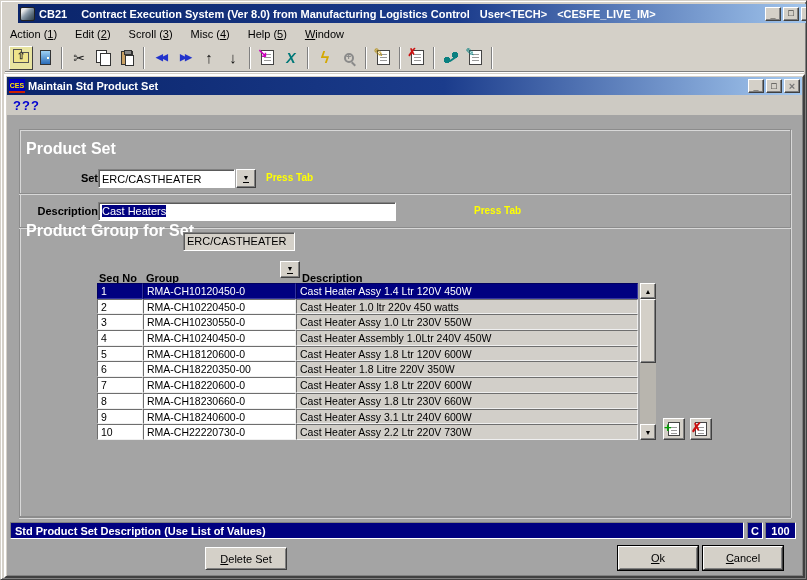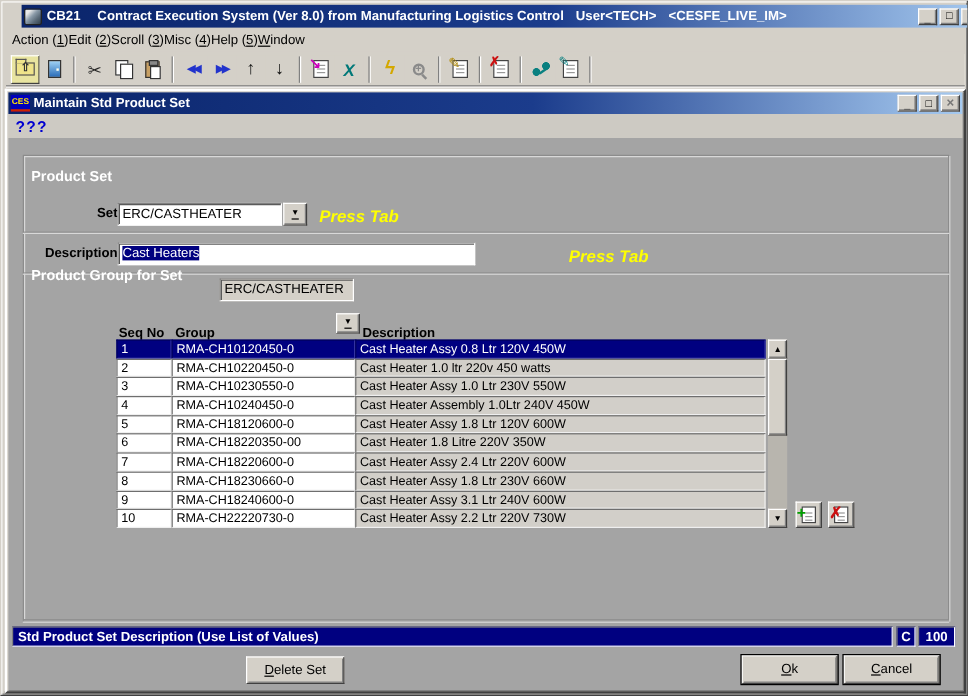--- a/index.html
+++ b/index.html
@@ -21,21 +21,21 @@
   .wbtn { width:16px; height:14px; background:#d4d0c8; border:1px solid;
           border-color:#fff #404040 #404040 #fff; box-shadow:inset -1px -1px 0 #808080;
           font-size:9px; font-weight:bold; color:#000; display:flex; align-items:flex-end;
           justify-content:center; line-height:9px; padding:0; cursor:default; }
   .wbtn.max, .wbtn.close { align-items:center; }
   .wbtn.close { font-size:11px; }
   .wbtn.ghost { color:#777; }
 
   
   .menubar { position:absolute; left:4px; top:23px; width:799px; height:19px;
-             display:flex; align-items:center; padding-left:5px;
+             display:flex; align-items:center; gap:18px; padding-left:5px;
              font-size:11px; color:#000; background:#d4d0c8; }
   .menu-item { white-space:nowrap; }
 
   
   .toolbar { position:absolute; left:4px; top:43px; width:799px; height:28px;
              display:flex; align-items:center; padding-left:4px; background:#d4d0c8;
              border-bottom:1px solid #808080; box-shadow:0 1px 0 #fff; }
   .tool { width:24px; height:24px; background:#d4d0c8; border:none; display:flex;
           align-items:center; justify-content:center; position:relative; padding:0; }
   .tool:first-child { border:1px solid; border-color:#fff #404040 #404040 #fff;
@@ -87,29 +87,29 @@
   .helpstrip { position:absolute; left:1px; top:19px; right:1px; height:20px; background:#cdcac3;
                display:flex; align-items:center; padding-left:6px; }
   .help3q { color:#0000d0; font-size:13px; font-weight:bold; letter-spacing:1px; }
 
   
   .formarea { position:absolute; left:1px; top:39px; right:1px; bottom:1px; background:#a4a4a4; }
   .etched-frame { position:absolute; left:12px; top:14px; width:772px; height:388px;
                   border:1px solid #8c8c8c; box-shadow:1px 1px 0 #d8d8d8, inset 1px 1px 0 #d8d8d8; }
   .hline { position:absolute; left:12px; width:772px; height:2px;
            border-top:1px solid #8c8c8c; border-bottom:1px solid #d8d8d8; }
-  .heading { position:absolute; color:#fff; font-size:12px; font-weight:bold; }
+  .heading { position:absolute; color:#fff; font-size:16px; font-weight:bold; }
   .flabel { position:absolute; color:#000; font-size:11px; font-weight:bold; text-align:right; width:90px; }
   .field { position:absolute; background:#fff; border:1px solid; border-color:#808080 #fff #fff #808080;
            box-shadow:inset 1px 1px 0 #5a5a5a; font-size:11px; color:#000; padding:2px 3px;
            font-family:"Liberation Sans", sans-serif; }
   input.field { outline:none; }
   .field.ro { background:#d4d0c8; }
   .selspan { background:#000080; color:#fff; }
-  .hint { position:absolute; color:#ffff00; font-size:14px; font-weight:bold;font-style:italic; }
+  .hint { position:absolute; color:#ffff00; font-size:10px; font-weight:bold; }
   .lovbtn { position:absolute; width:20px; background:#d4d0c8; border:1px solid;
             border-color:#fff #404040 #404040 #fff; box-shadow:inset -1px -1px 0 #808080;
             display:flex; align-items:center; justify-content:center; padding:0; }
   .lovbtn .arr { font-size:7px; line-height:7px; color:#000; border-bottom:1px solid #000; padding-bottom:1px; }
 
   
   .thead-label { position:absolute; font-size:11px; font-weight:bold; color:#000; }
   .tbl { position:absolute; left:90px; top:168px; width:541px; height:157px; display:flex; flex-direction:column; }
   .trow { display:flex; height:15.7px; flex:none; }
   .cell { border:1px solid; border-color:#6e6e6e #efefef #efefef #6e6e6e; background:#fff;
@@ -293,21 +293,21 @@
       </button>
 
       <div class="thead-label" style="left:92px; top:157px">Seq No</div>
       <div class="thead-label" style="left:139px; top:157px">Group</div>
       <div class="thead-label" style="left:295px; top:157px">Description</div>
 
       <div class="tbl">
           <div class="trow sel">
             <div class="cell c-seq">1</div>
             <div class="cell c-group">RMA-CH10120450-0</div>
-            <div class="cell c-desc">Cast Heater Assy 0.8 Ltr 120V 450W</div>
+            <div class="cell c-desc">Cast Heater Assy 1.4 Ltr 120V 450W</div>
           </div>
           <div class="trow">
             <div class="cell c-seq">2</div>
             <div class="cell c-group">RMA-CH10220450-0</div>
             <div class="cell c-desc">Cast Heater 1.0 ltr 220v 450 watts</div>
           </div>
           <div class="trow">
             <div class="cell c-seq">3</div>
             <div class="cell c-group">RMA-CH10230550-0</div>
             <div class="cell c-desc">Cast Heater Assy 1.0 Ltr 230V 550W</div>
@@ -323,21 +323,21 @@
             <div class="cell c-desc">Cast Heater Assy 1.8 Ltr 120V 600W</div>
           </div>
           <div class="trow">
             <div class="cell c-seq">6</div>
             <div class="cell c-group">RMA-CH18220350-00</div>
             <div class="cell c-desc">Cast Heater 1.8 Litre 220V 350W</div>
           </div>
           <div class="trow">
             <div class="cell c-seq">7</div>
             <div class="cell c-group">RMA-CH18220600-0</div>
-            <div class="cell c-desc">Cast Heater Assy 2.4 Ltr 220V 600W</div>
+            <div class="cell c-desc">Cast Heater Assy 1.8 Ltr 220V 600W</div>
           </div>
           <div class="trow">
             <div class="cell c-seq">8</div>
             <div class="cell c-group">RMA-CH18230660-0</div>
             <div class="cell c-desc">Cast Heater Assy 1.8 Ltr 230V 660W</div>
           </div>
           <div class="trow">
             <div class="cell c-seq">9</div>
             <div class="cell c-group">RMA-CH18240600-0</div>
             <div class="cell c-desc">Cast Heater Assy 3.1 Ltr 240V 600W</div>

